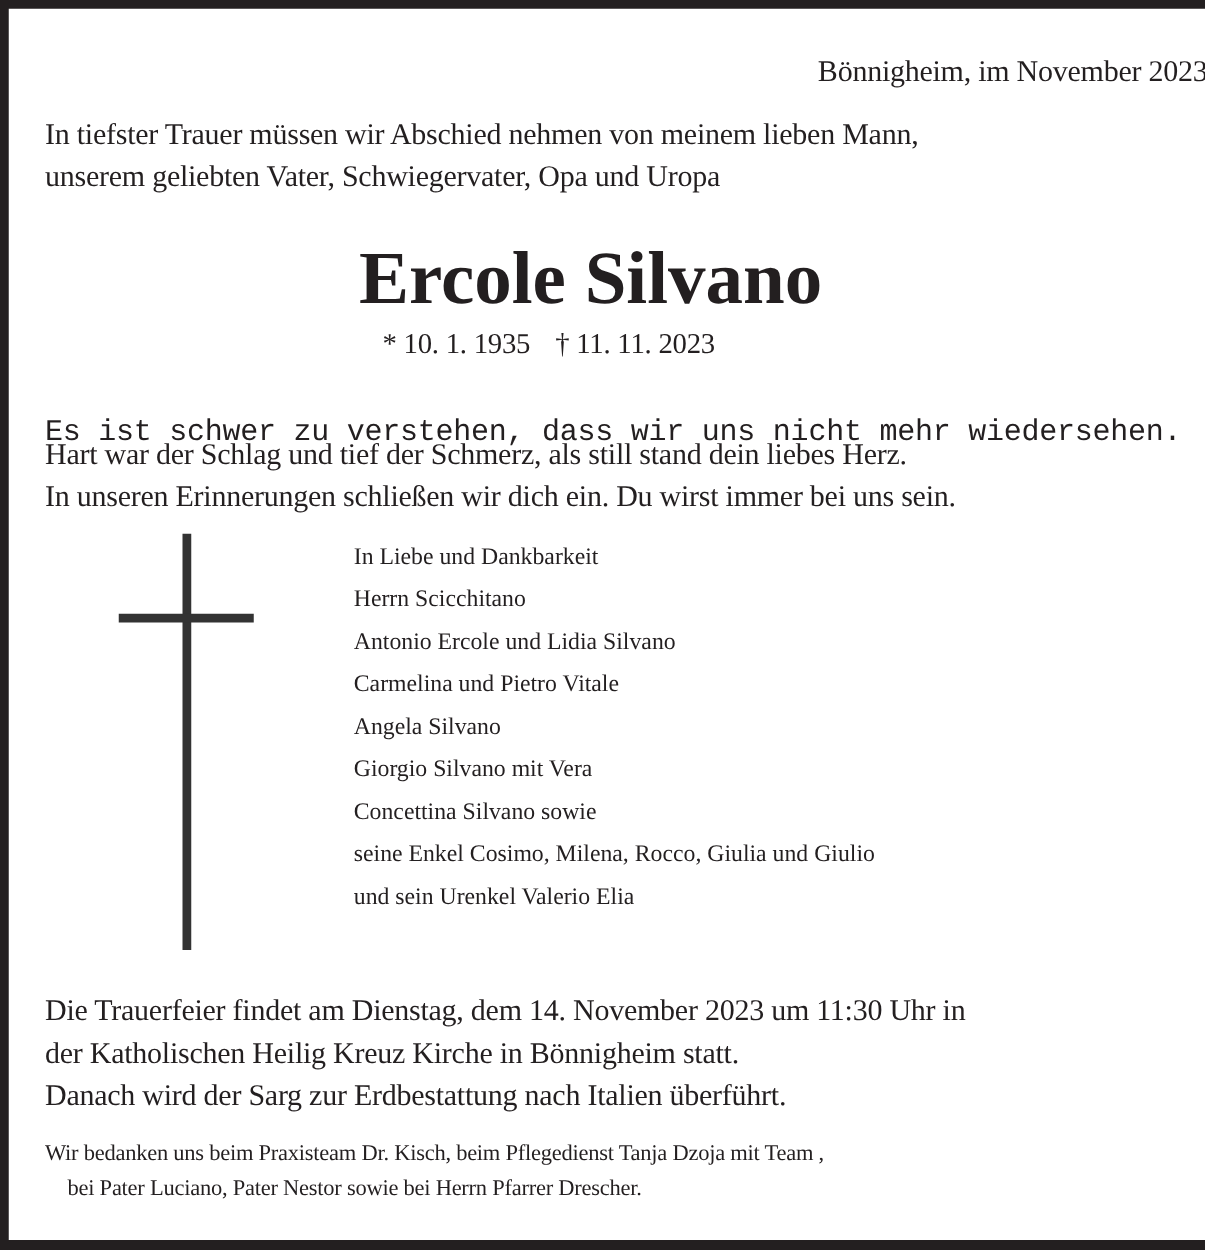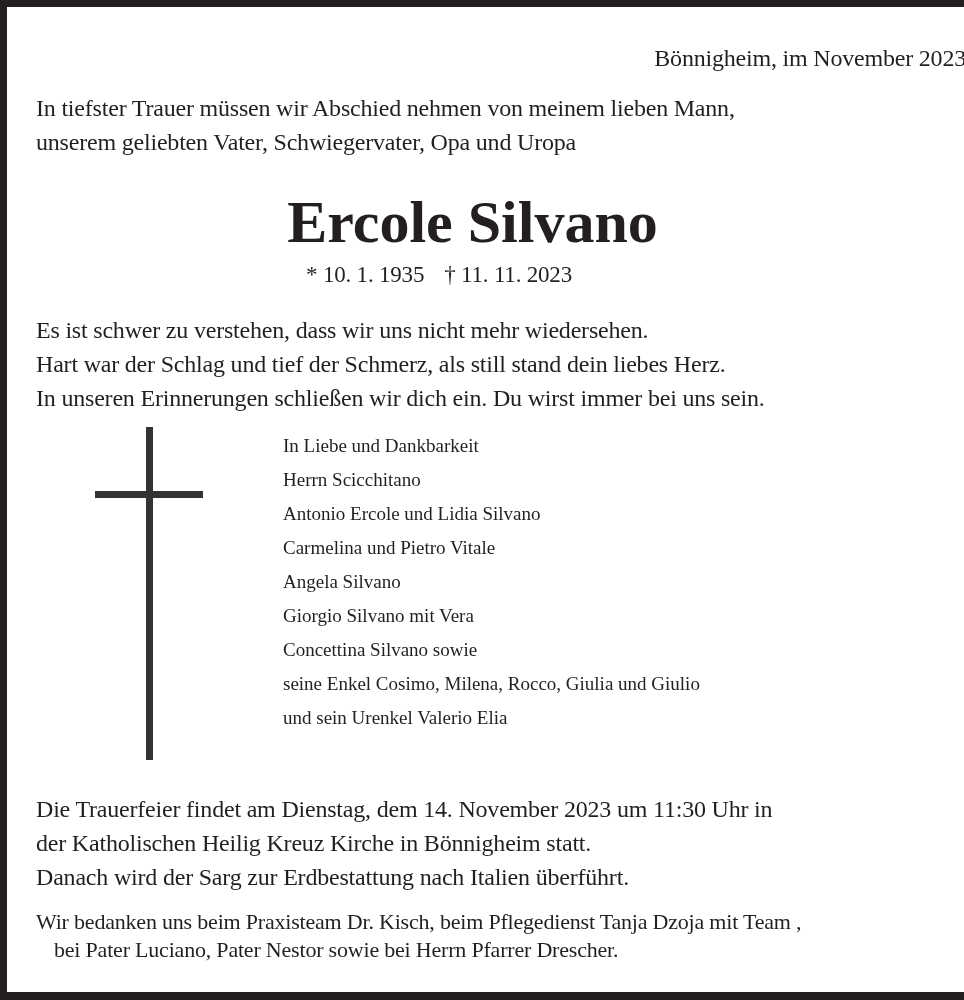--- a/index.html
+++ b/index.html
@@ -31,33 +31,33 @@
   .name {
     left: 0; width: 931px; text-align: center;
     top: 180px; font-size: 60px; line-height: 70px; font-weight: bold;
     letter-spacing: 0px;
   }
   .dates {
     left: 0; width: 864px; text-align: center;
     top: 253px; font-size: 23px;
   }
   .dates span + span { margin-left: 20px; }
-  .verse-1 { left: 29px; top: 308px; }
+  .verse-1 { left: 29px; top: 325px; font-family: Liberation Mono, monospace; }
   .verse-2 { left: 29px; top: 342px; }
   .verse-3 { left: 29px; top: 376px; }
   .mourners { position: absolute; left: 276px; top: 422px; }
   .mourners .m-line {
     font-size: 19px; line-height: 34px; white-space: nowrap;
   }
   .cross-v { position: absolute; left: 139px; top: 420px; width: 7px; height: 333px; background: #333333; }
   .cross-h { position: absolute; left: 88px; top: 484px; width: 108px; height: 7px; background: #333333; }
   .service-1 { left: 29px; top: 787px; }
   .service-2 { left: 29px; top: 821px; }
   .service-3 { left: 29px; top: 855px; }
-  .thanks { font-size: 22px; line-height: 26px; }
+  .thanks { font-size: 18px; line-height: 26px; }
   .thanks-1 { left: 29px; top: 902px; }
   .thanks-2 { left: 29px; top: 930px; margin-left: 18px; }
 </style>
 </head>
 <body>
 
 <div class="sheet">
   <div class="line place-date">Bönnigheim, im November 2023</div>
 
   <div class="line intro-1">In tiefster Trauer müssen wir Abschied nehmen von meinem lieben Mann,</div>

